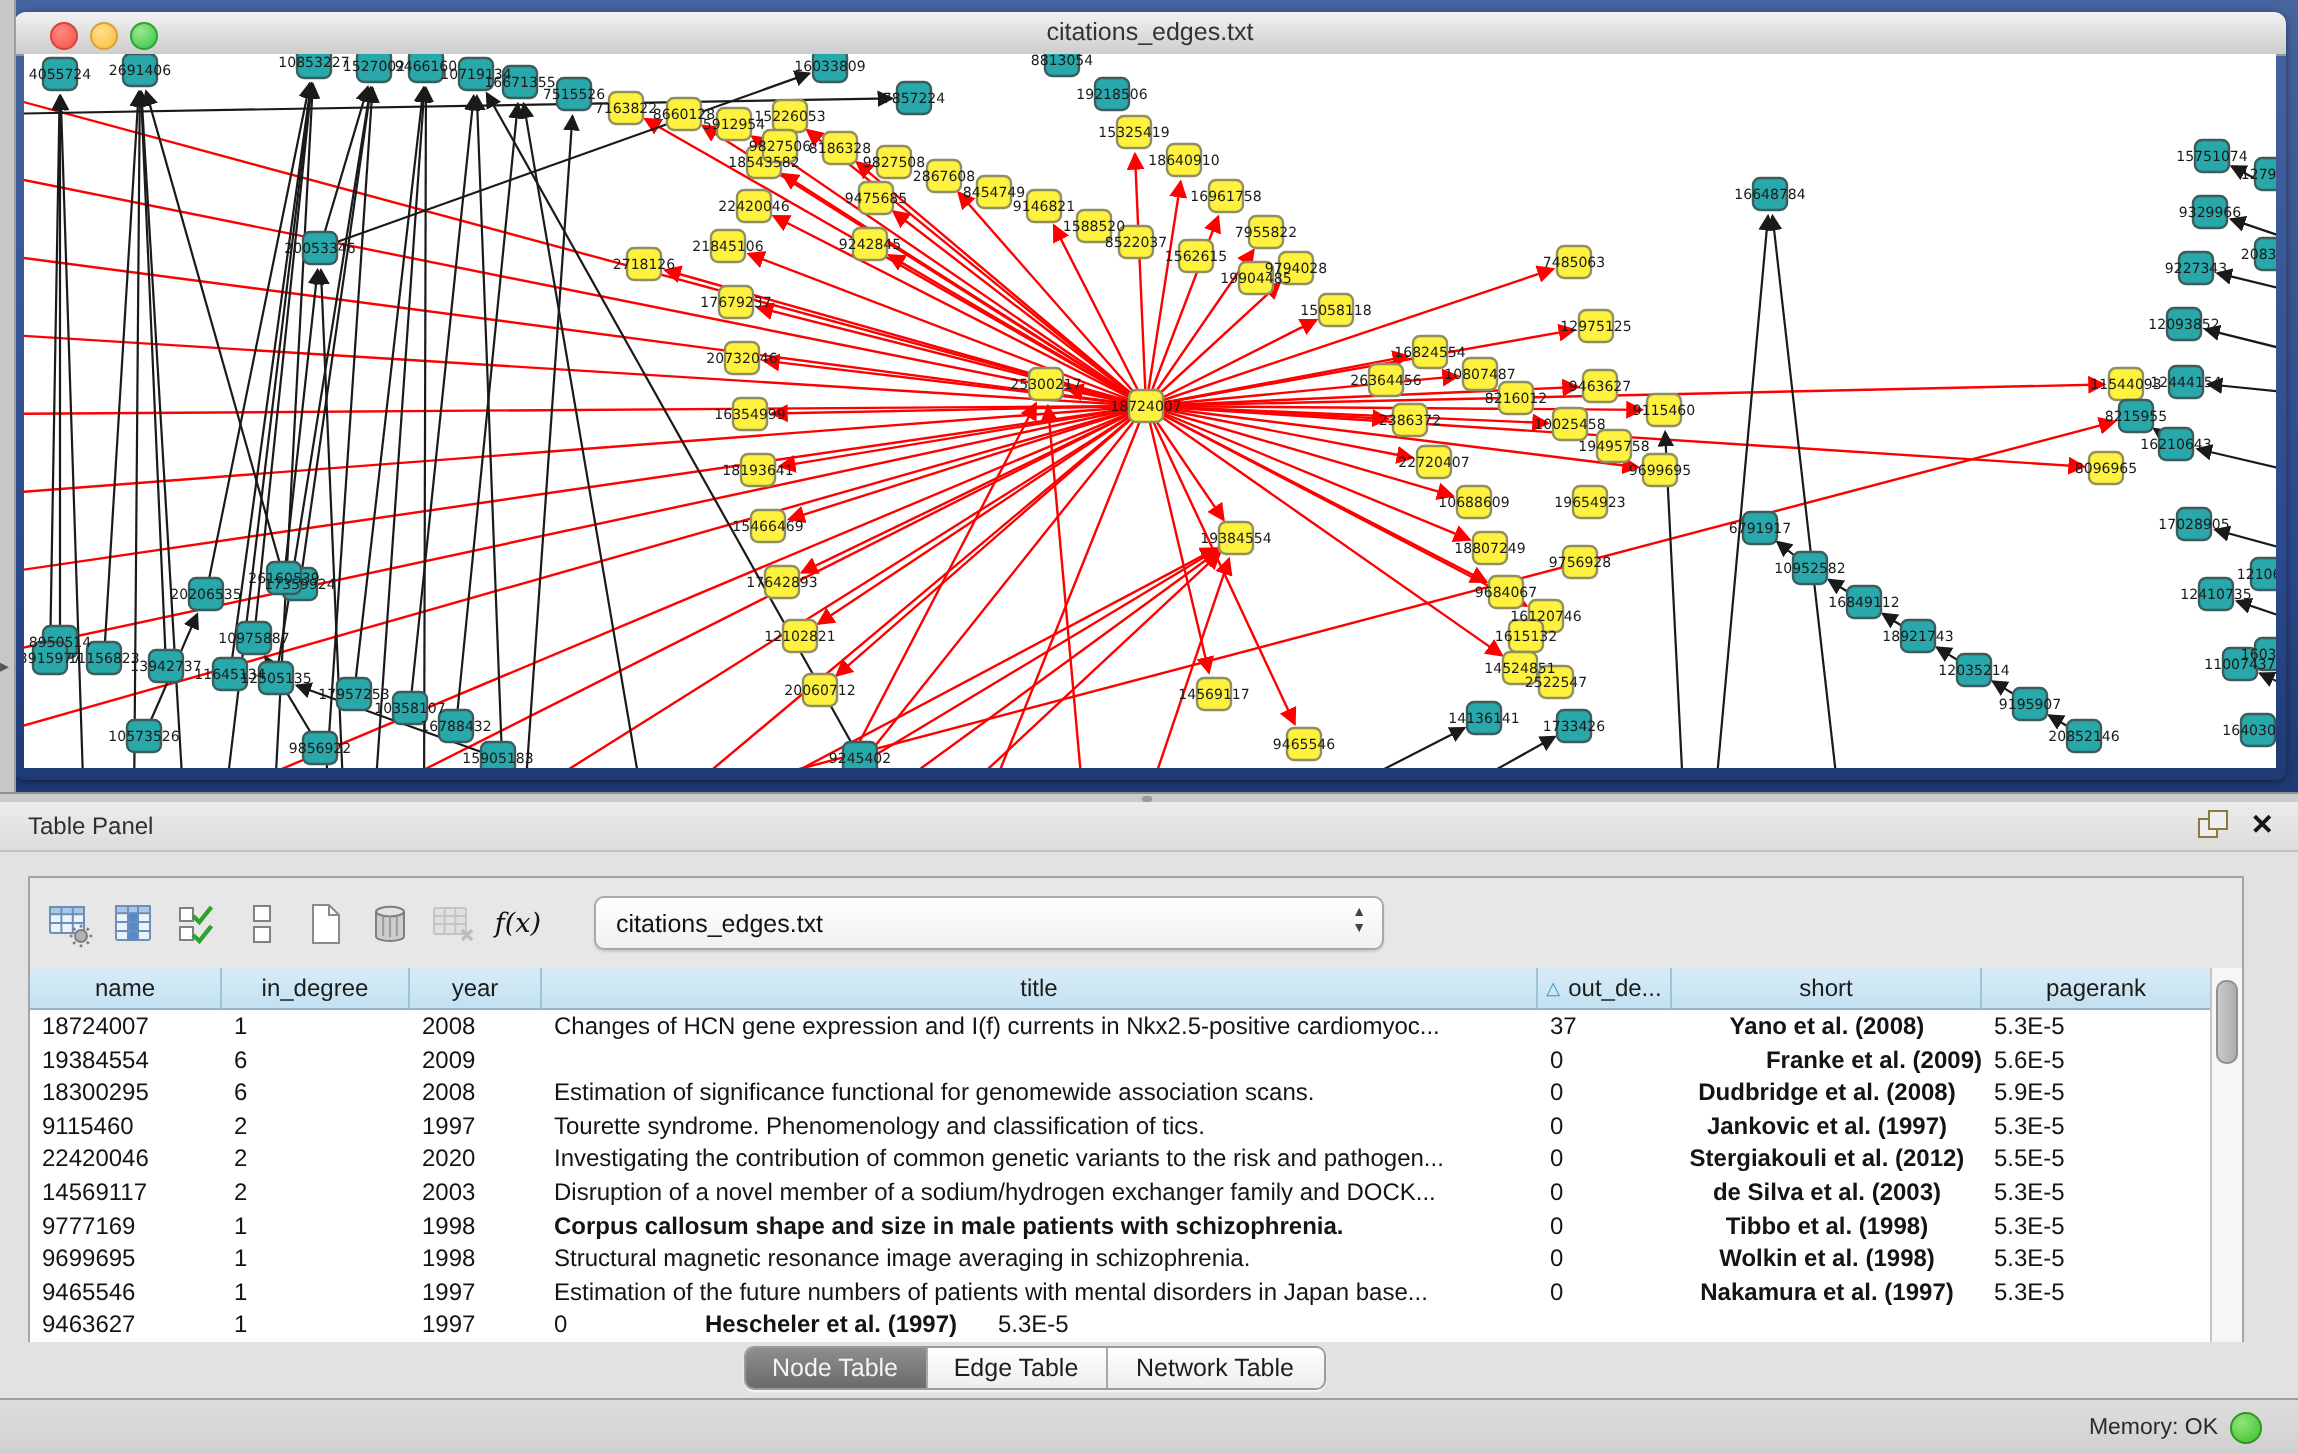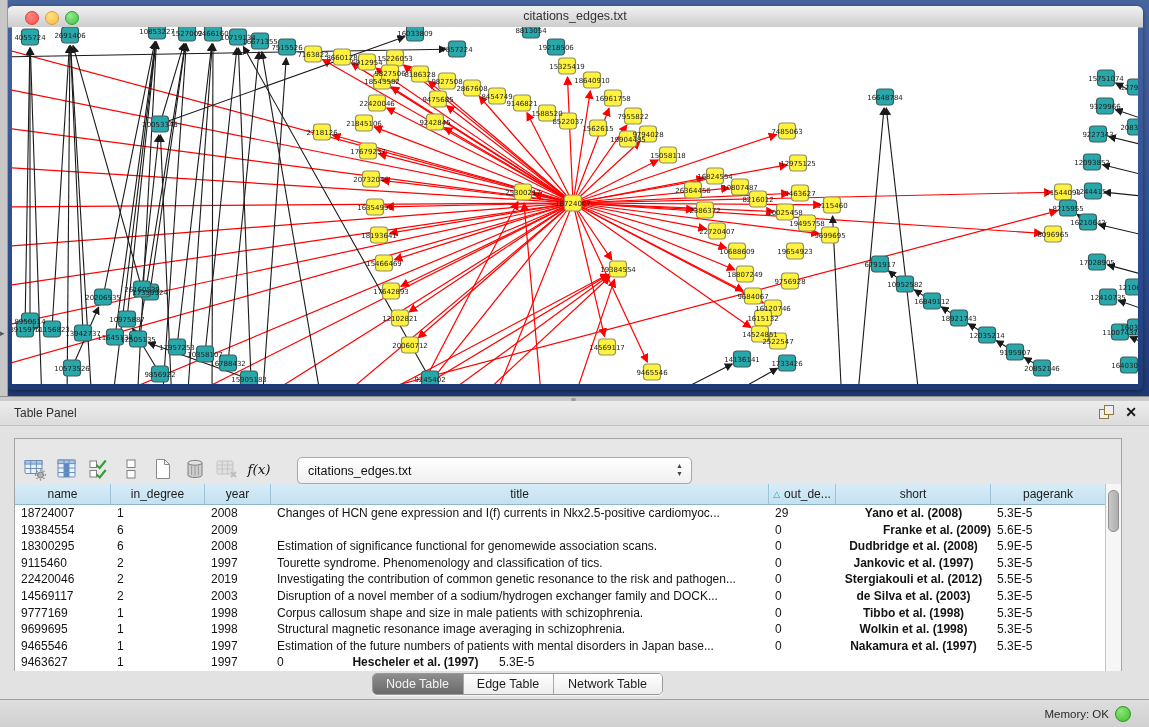--- a/index.html
+++ b/index.html
@@ -33,21 +33,21 @@
        background:linear-gradient(#ECECEC,#DCDCDC);border-bottom:1px solid #C2C2C2;}
   .panel-header .ptitle{position:absolute;left:14px;top:5px;font-size:12px;color:#2e2e2e;}
   .ph-icons{position:absolute;right:12px;top:4px;display:flex;align-items:center;gap:12px;}
   .float-icon{position:relative;width:14px;height:14px;display:inline-block;}
   .float-icon .sq1{position:absolute;left:0;top:4px;width:8px;height:8px;border:1.4px solid #8B7A3B;background:#EFEFEF;}
   .float-icon .sq2{position:absolute;left:5px;top:0;width:8px;height:8px;border:1.4px solid #8B7A3B;background:#EFEFEF;}
   .close-x{font-size:14px;font-weight:bold;color:#151515;line-height:14px;}
   
   .tb-container{position:absolute;left:14px;top:438px;width:1108px;height:233px;
        border:1px solid #A5A5A5;background:#E7E7E7;box-sizing:border-box;}
-  .toolbar{height:45px;display:flex;align-items:flex-end;padding-left:6px;}
+  .toolbar{height:45px;display:flex;align-items:center;padding-left:6px;}
   .icon-btn{width:28px;height:30px;margin-right:4px;border:none;background:none;
        display:flex;align-items:center;justify-content:center;padding:0;cursor:default;}
   .icon-btn.disabled{opacity:.45;}
   .fx{font-family:"DejaVu Serif",serif;font-style:italic;font-size:13.5px;color:#111;}
   .combo{margin-left:20px;width:393px;height:25px;border:1px solid #A9A9A9;border-radius:5px;
        background:linear-gradient(#FFFFFF,#F0F0F0);position:relative;display:flex;align-items:center;
        box-shadow:0 1px 1px rgba(0,0,0,.12);}
   .combo .cval{font-size:12.5px;color:#111;padding-left:10px;}
   .combo-arrows{position:absolute;right:8px;top:4px;display:flex;flex-direction:column;line-height:8px;
        font-size:7px;color:#444;}
@@ -584,21 +584,21 @@
           <div class="hc" style="width: 115px;">
             <span>pagerank</span>
           </div>
         </div>
       <div class="tbody" id="tbody">
           <div class="trow">
             <div class="bc" style="width: 96px;">18724007</div>
             <div class="bc" style="width: 94px;">1</div>
             <div class="bc" style="width: 66px;">2008</div>
             <div class="bc" style="width: 498px;">Changes of HCN gene expression and I(f) currents in Nkx2.5-positive cardiomyoc...</div>
-            <div class="bc" style="width: 67px;">29</div>
+            <div class="bc" style="width: 67px;">37</div>
             <div class="bc center" style="width: 155px;">Yano et al. (2008)</div>
             <div class="bc" style="width: 115px;">5.3E-5</div>
           </div>
           <div class="trow">
             <div class="bc" style="width: 96px;">19384554</div>
             <div class="bc" style="width: 94px;">6</div>
             <div class="bc" style="width: 66px;">2009</div>
             <div class="bc" style="width: 498px; margin-top: 42px;">Genome-wide association studies in ADHD.</div>
             <div class="bc" style="width: 67px;">0</div>
             <div class="bc center" style="width: 155px; text-align: right;">Franke et al. (2009)</div>
@@ -618,40 +618,40 @@
             <div class="bc" style="width: 94px;">2</div>
             <div class="bc" style="width: 66px;">1997</div>
             <div class="bc" style="width: 498px;">Tourette syndrome. Phenomenology and classification of tics.</div>
             <div class="bc" style="width: 67px;">0</div>
             <div class="bc center" style="width: 155px;">Jankovic et al. (1997)</div>
             <div class="bc" style="width: 115px;">5.3E-5</div>
           </div>
           <div class="trow">
             <div class="bc" style="width: 96px;">22420046</div>
             <div class="bc" style="width: 94px;">2</div>
-            <div class="bc" style="width: 66px;">2019</div>
-            <div class="bc" style="width: 498px;">Investigating the contribution of common genetic resonance to the risk and pathogen...</div>
+            <div class="bc" style="width: 66px;">2020</div>
+            <div class="bc" style="width: 498px;">Investigating the contribution of common genetic variants to the risk and pathogen...</div>
             <div class="bc" style="width: 67px;">0</div>
             <div class="bc center" style="width: 155px;">Stergiakouli et al. (2012)</div>
             <div class="bc" style="width: 115px;">5.5E-5</div>
           </div>
           <div class="trow">
             <div class="bc" style="width: 96px;">14569117</div>
             <div class="bc" style="width: 94px;">2</div>
             <div class="bc" style="width: 66px;">2003</div>
             <div class="bc" style="width: 498px;">Disruption of a novel member of a sodium/hydrogen exchanger family and DOCK...</div>
             <div class="bc" style="width: 67px;">0</div>
             <div class="bc center" style="width: 155px;">de Silva et al. (2003)</div>
             <div class="bc" style="width: 115px;">5.3E-5</div>
           </div>
           <div class="trow">
             <div class="bc" style="width: 96px;">9777169</div>
             <div class="bc" style="width: 94px;">1</div>
             <div class="bc" style="width: 66px;">1998</div>
-            <div class="bc" style="width: 498px;">Corpus callosum shape and size in male patients with schizophrenia.</div>
+            <div class="bc" style="width: 498px; font-weight: bold;">Corpus callosum shape and size in male patients with schizophrenia.</div>
             <div class="bc" style="width: 67px;">0</div>
             <div class="bc center" style="width: 155px;">Tibbo et al. (1998)</div>
             <div class="bc" style="width: 115px;">5.3E-5</div>
           </div>
           <div class="trow">
             <div class="bc" style="width: 96px;">9699695</div>
             <div class="bc" style="width: 94px;">1</div>
             <div class="bc" style="width: 66px;">1998</div>
             <div class="bc" style="width: 498px;">Structural magnetic resonance image averaging in schizophrenia.</div>
             <div class="bc" style="width: 67px;">0</div>

